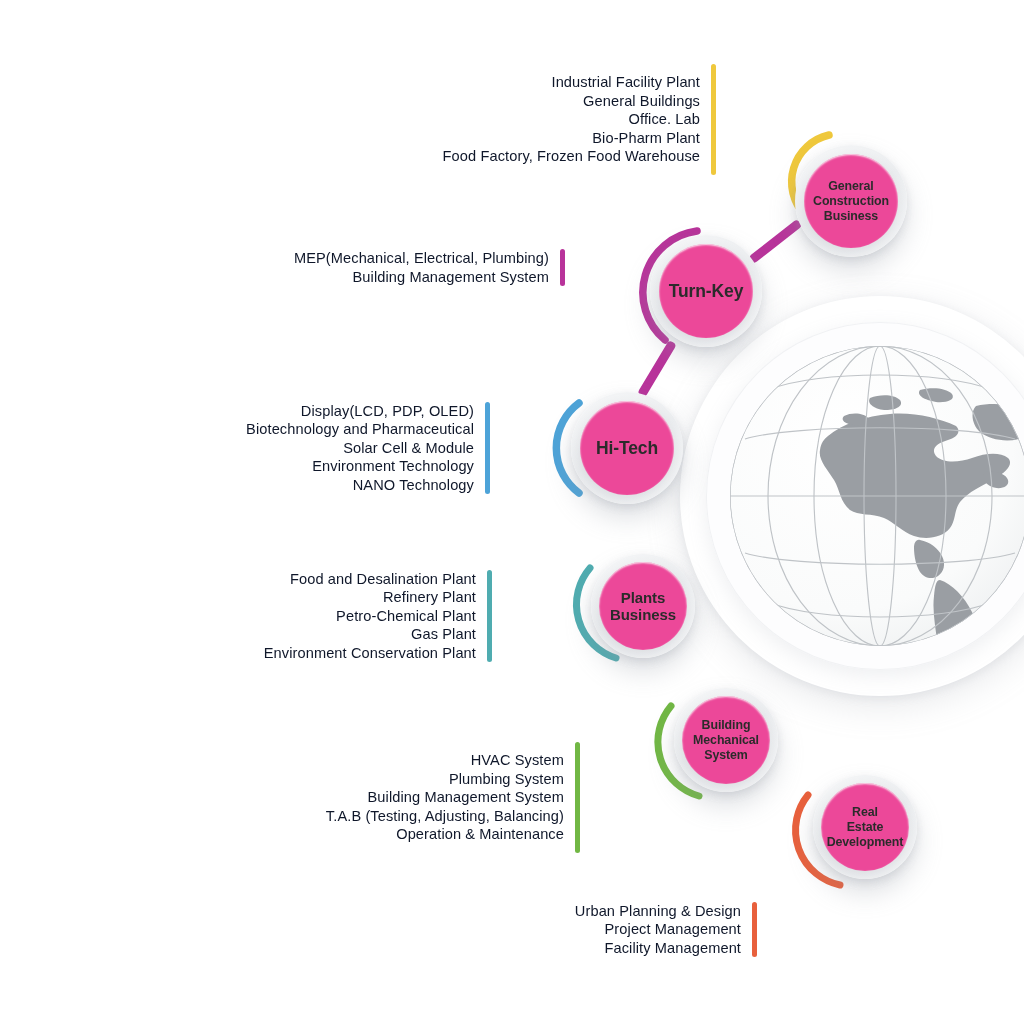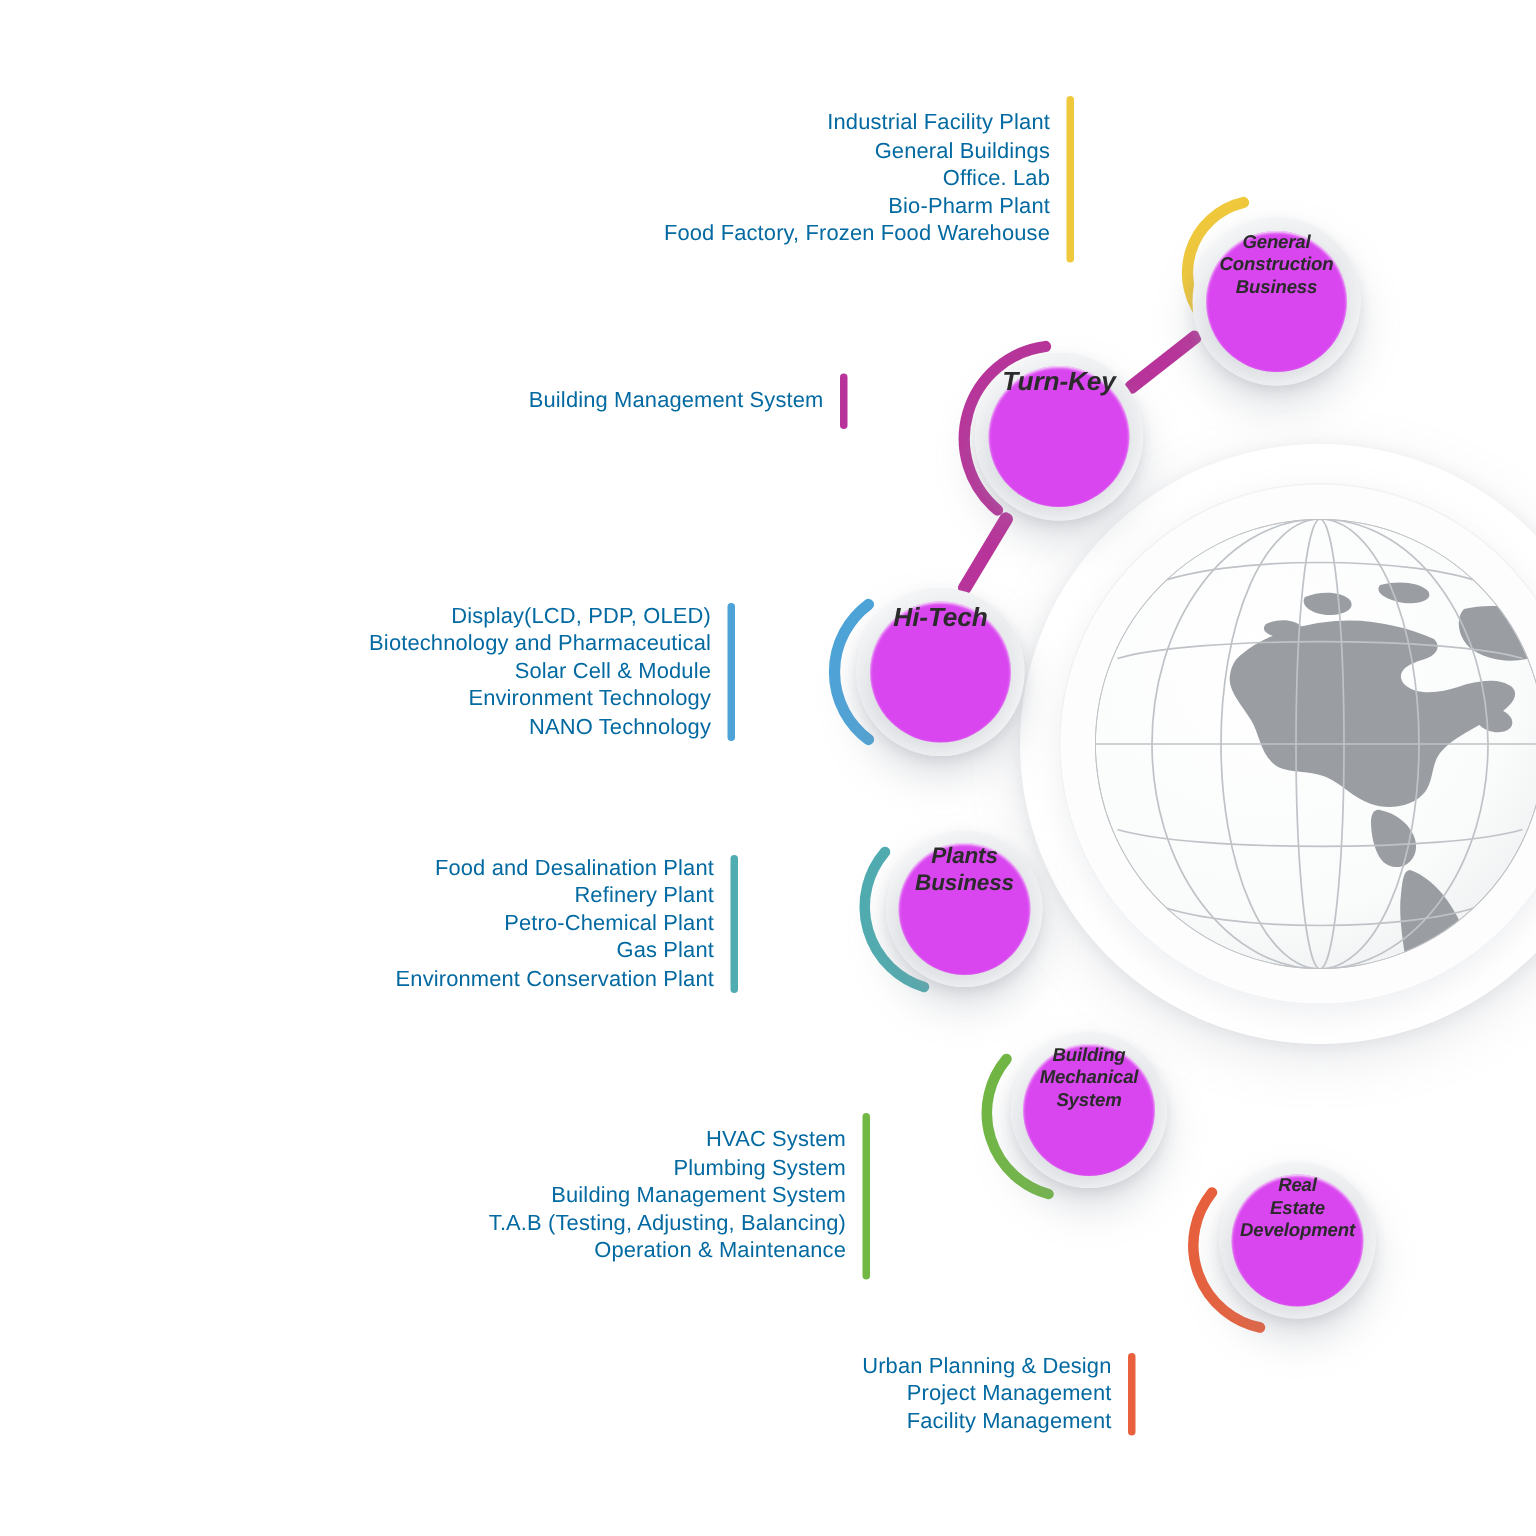--- a/index.html
+++ b/index.html
@@ -23,39 +23,39 @@
     position:absolute;left:26px;top:26px;width:348px;height:348px;border-radius:50%;
     background:#fdfdfe;
     box-shadow:inset 0 0 0 1px #f1f2f4, 0 6px 20px rgba(150,155,165,.16);
   }
   .globe-svg{position:absolute;left:44px;top:44px;}
 
   
   .tblock{position:absolute;text-align:right;}
   .tblock .lines{display:inline-block;text-align:right;vertical-align:middle;}
   .tblock .ln{
-    font-size:14.6px;line-height:18.4px;color:#0369a1;white-space:nowrap;
+    font-size:14.6px;line-height:18.4px;color:#0f172a;white-space:nowrap;
     letter-spacing:.1px;
   }
   .tblock .bar{
     display:inline-block;vertical-align:middle;width:5px;border-radius:2.5px;
     margin-left:11px;
   }
 
   
   .node{position:absolute;}
   .node .ring{
     position:absolute;left:0;top:0;border-radius:50%;
     background:linear-gradient(150deg,#f7f8f9 0%,#eceef0 48%,#f9fafb 100%);
     box-shadow:0 14px 26px rgba(150,155,165,.30), 0 3px 8px rgba(150,155,165,.18);
   }
   .node .disc{
-    position:absolute;border-radius:50%;background:#d946ef;
+    position:absolute;border-radius:50%;background:#ec4899;
     box-shadow:0 6px 14px rgba(150,155,165,.26), inset 0 1px 2px rgba(255,255,255,.9);
-    display:flex;align-items:flex-start;justify-content:center;font-style:italic;
+    display:flex;align-items:center;justify-content:center;
   }
   .node .lbl{
     text-align:center;color:#2b2b2b;font-weight:bold;letter-spacing:-.1px;
     padding:0 6px;
   }
   .arc{position:absolute;left:0;top:0;pointer-events:none;}
   .conn{position:absolute;transform-origin:0 50%;border-radius:4px;}
 </style>
 </head>
 <body>
@@ -196,20 +196,21 @@
       <div class="ln">Industrial Facility Plant</div>
       <div class="ln">General Buildings</div>
       <div class="ln">Office. Lab</div>
       <div class="ln">Bio-Pharm Plant</div>
       <div class="ln">Food Factory, Frozen Food Warehouse</div>
     </span><span class="bar" style="height:111px;background:#EFC83C;"></span>
   </div>
 
   <div class="tblock" style="left:0;top:249px;width:565px;">
     <span class="lines">
+      <div class="ln">MEP(Mechanical, Electrical, Plumbing)</div>
       <div class="ln">Building Management System</div>
     </span><span class="bar" style="height:37px;background:#B8339A;"></span>
   </div>
 
   <div class="tblock" style="left:0;top:402px;width:490px;">
     <span class="lines">
       <div class="ln">Display(LCD, PDP, OLED)</div>
       <div class="ln">Biotechnology and Pharmaceutical</div>
       <div class="ln">Solar Cell &amp; Module</div>
       <div class="ln">Environment Technology</div>

